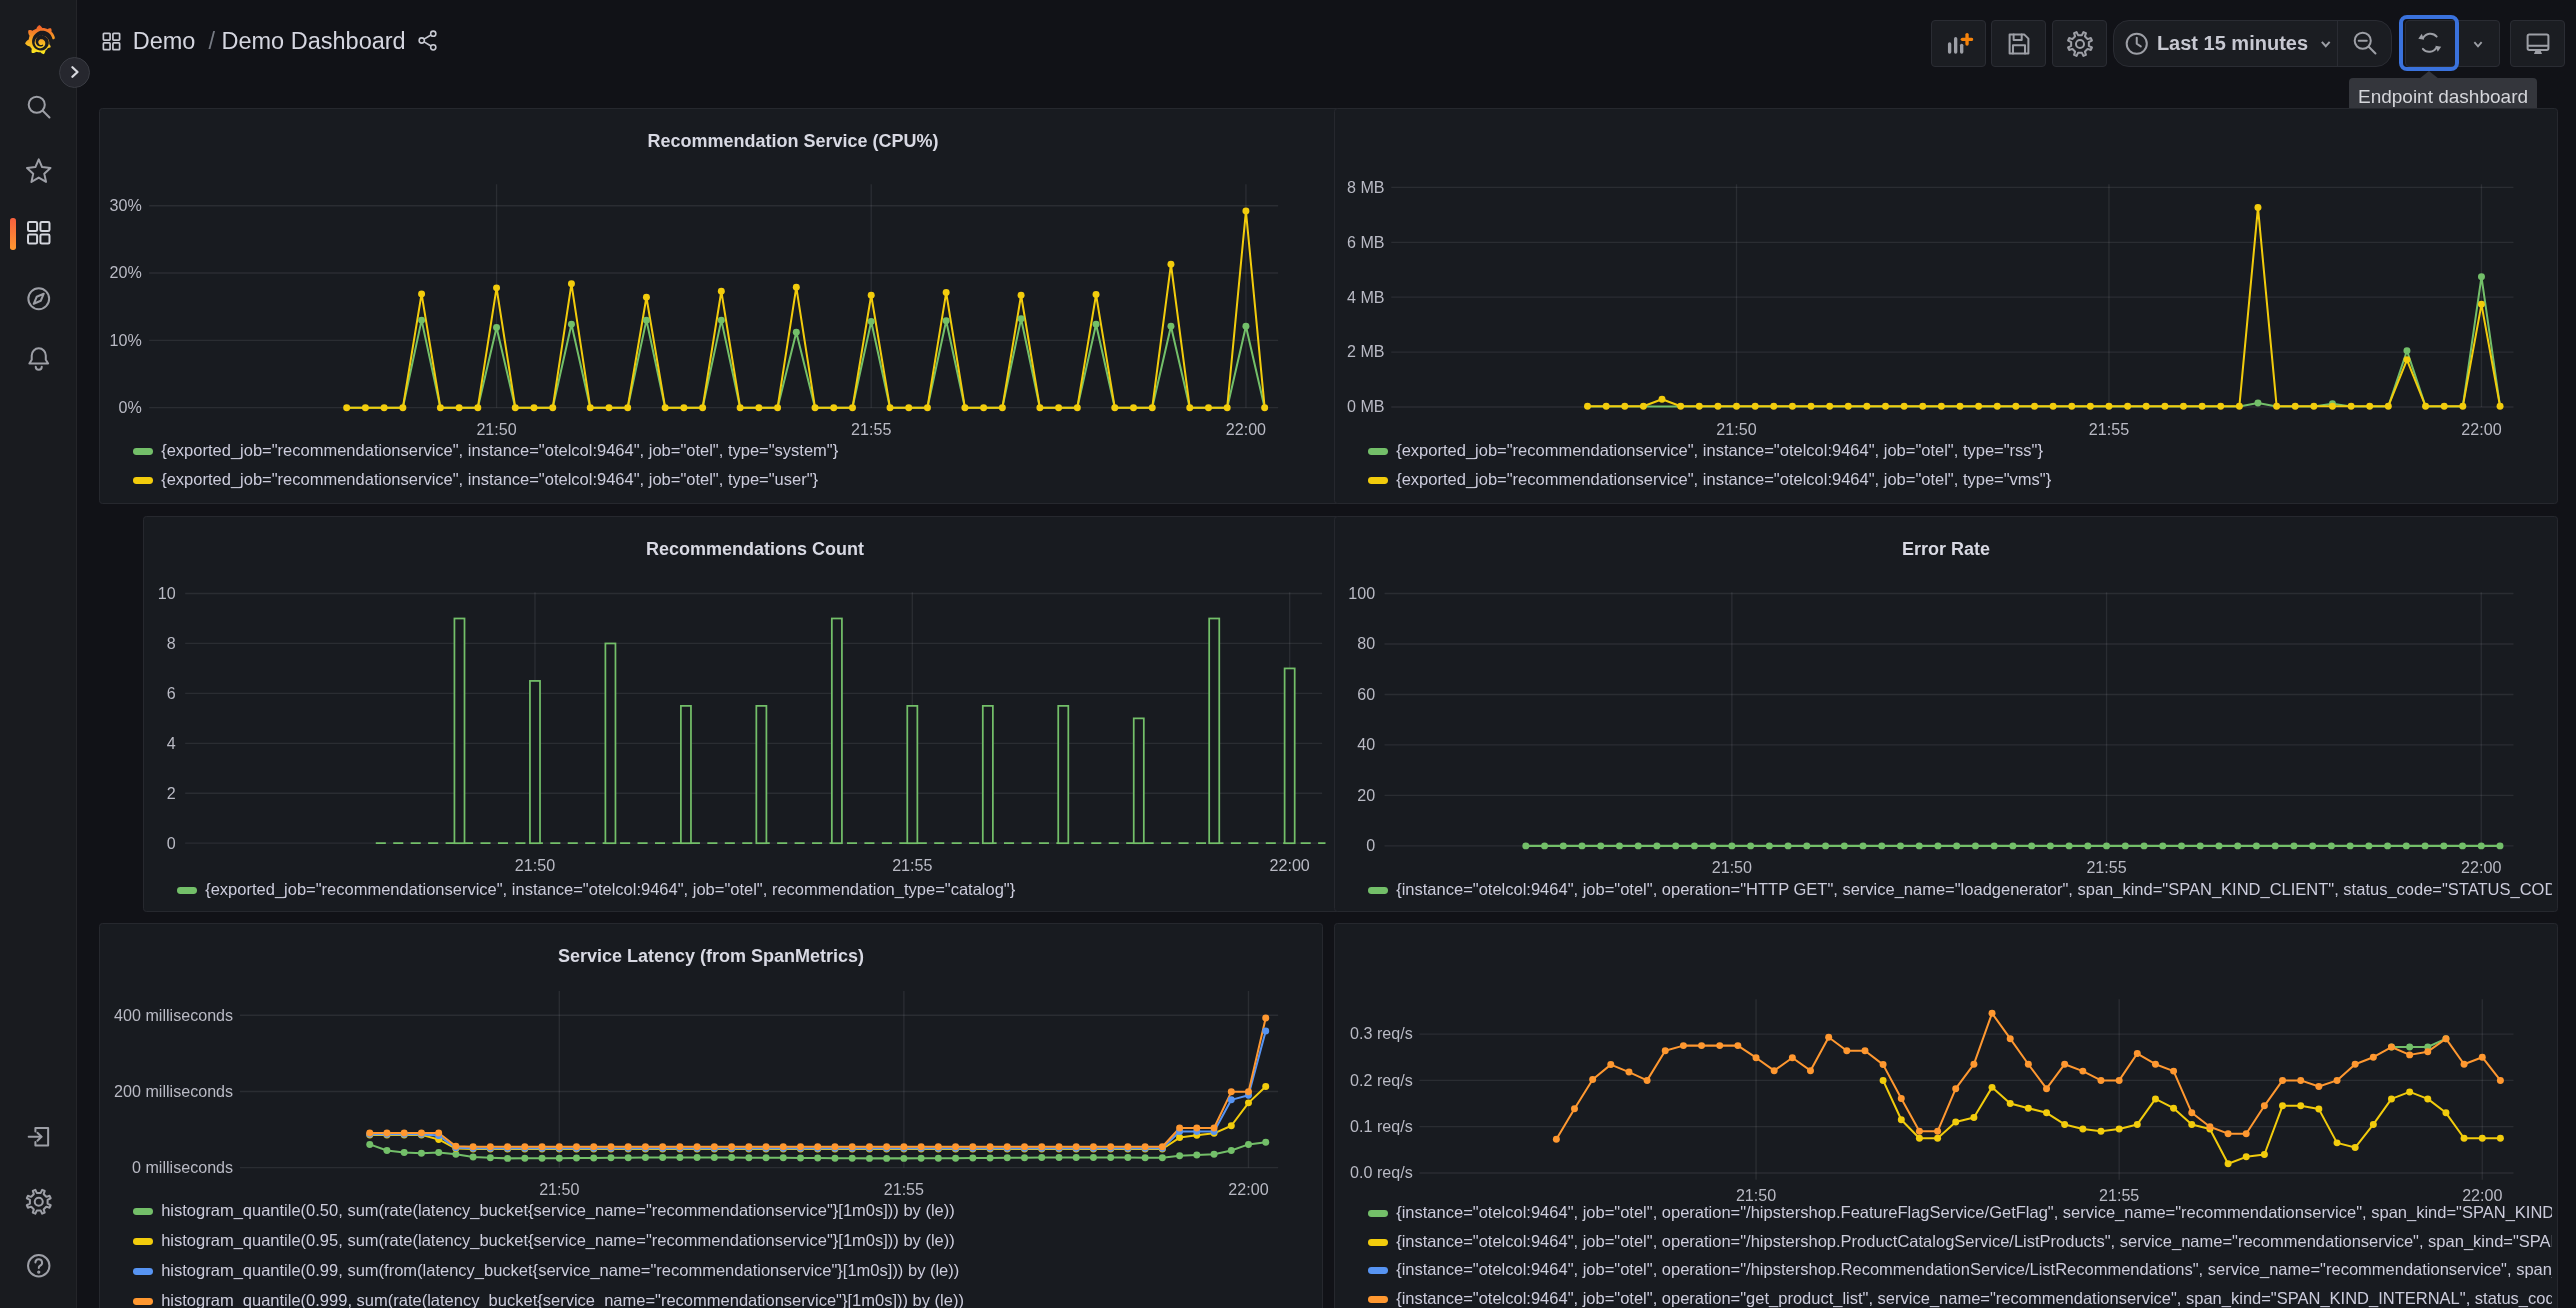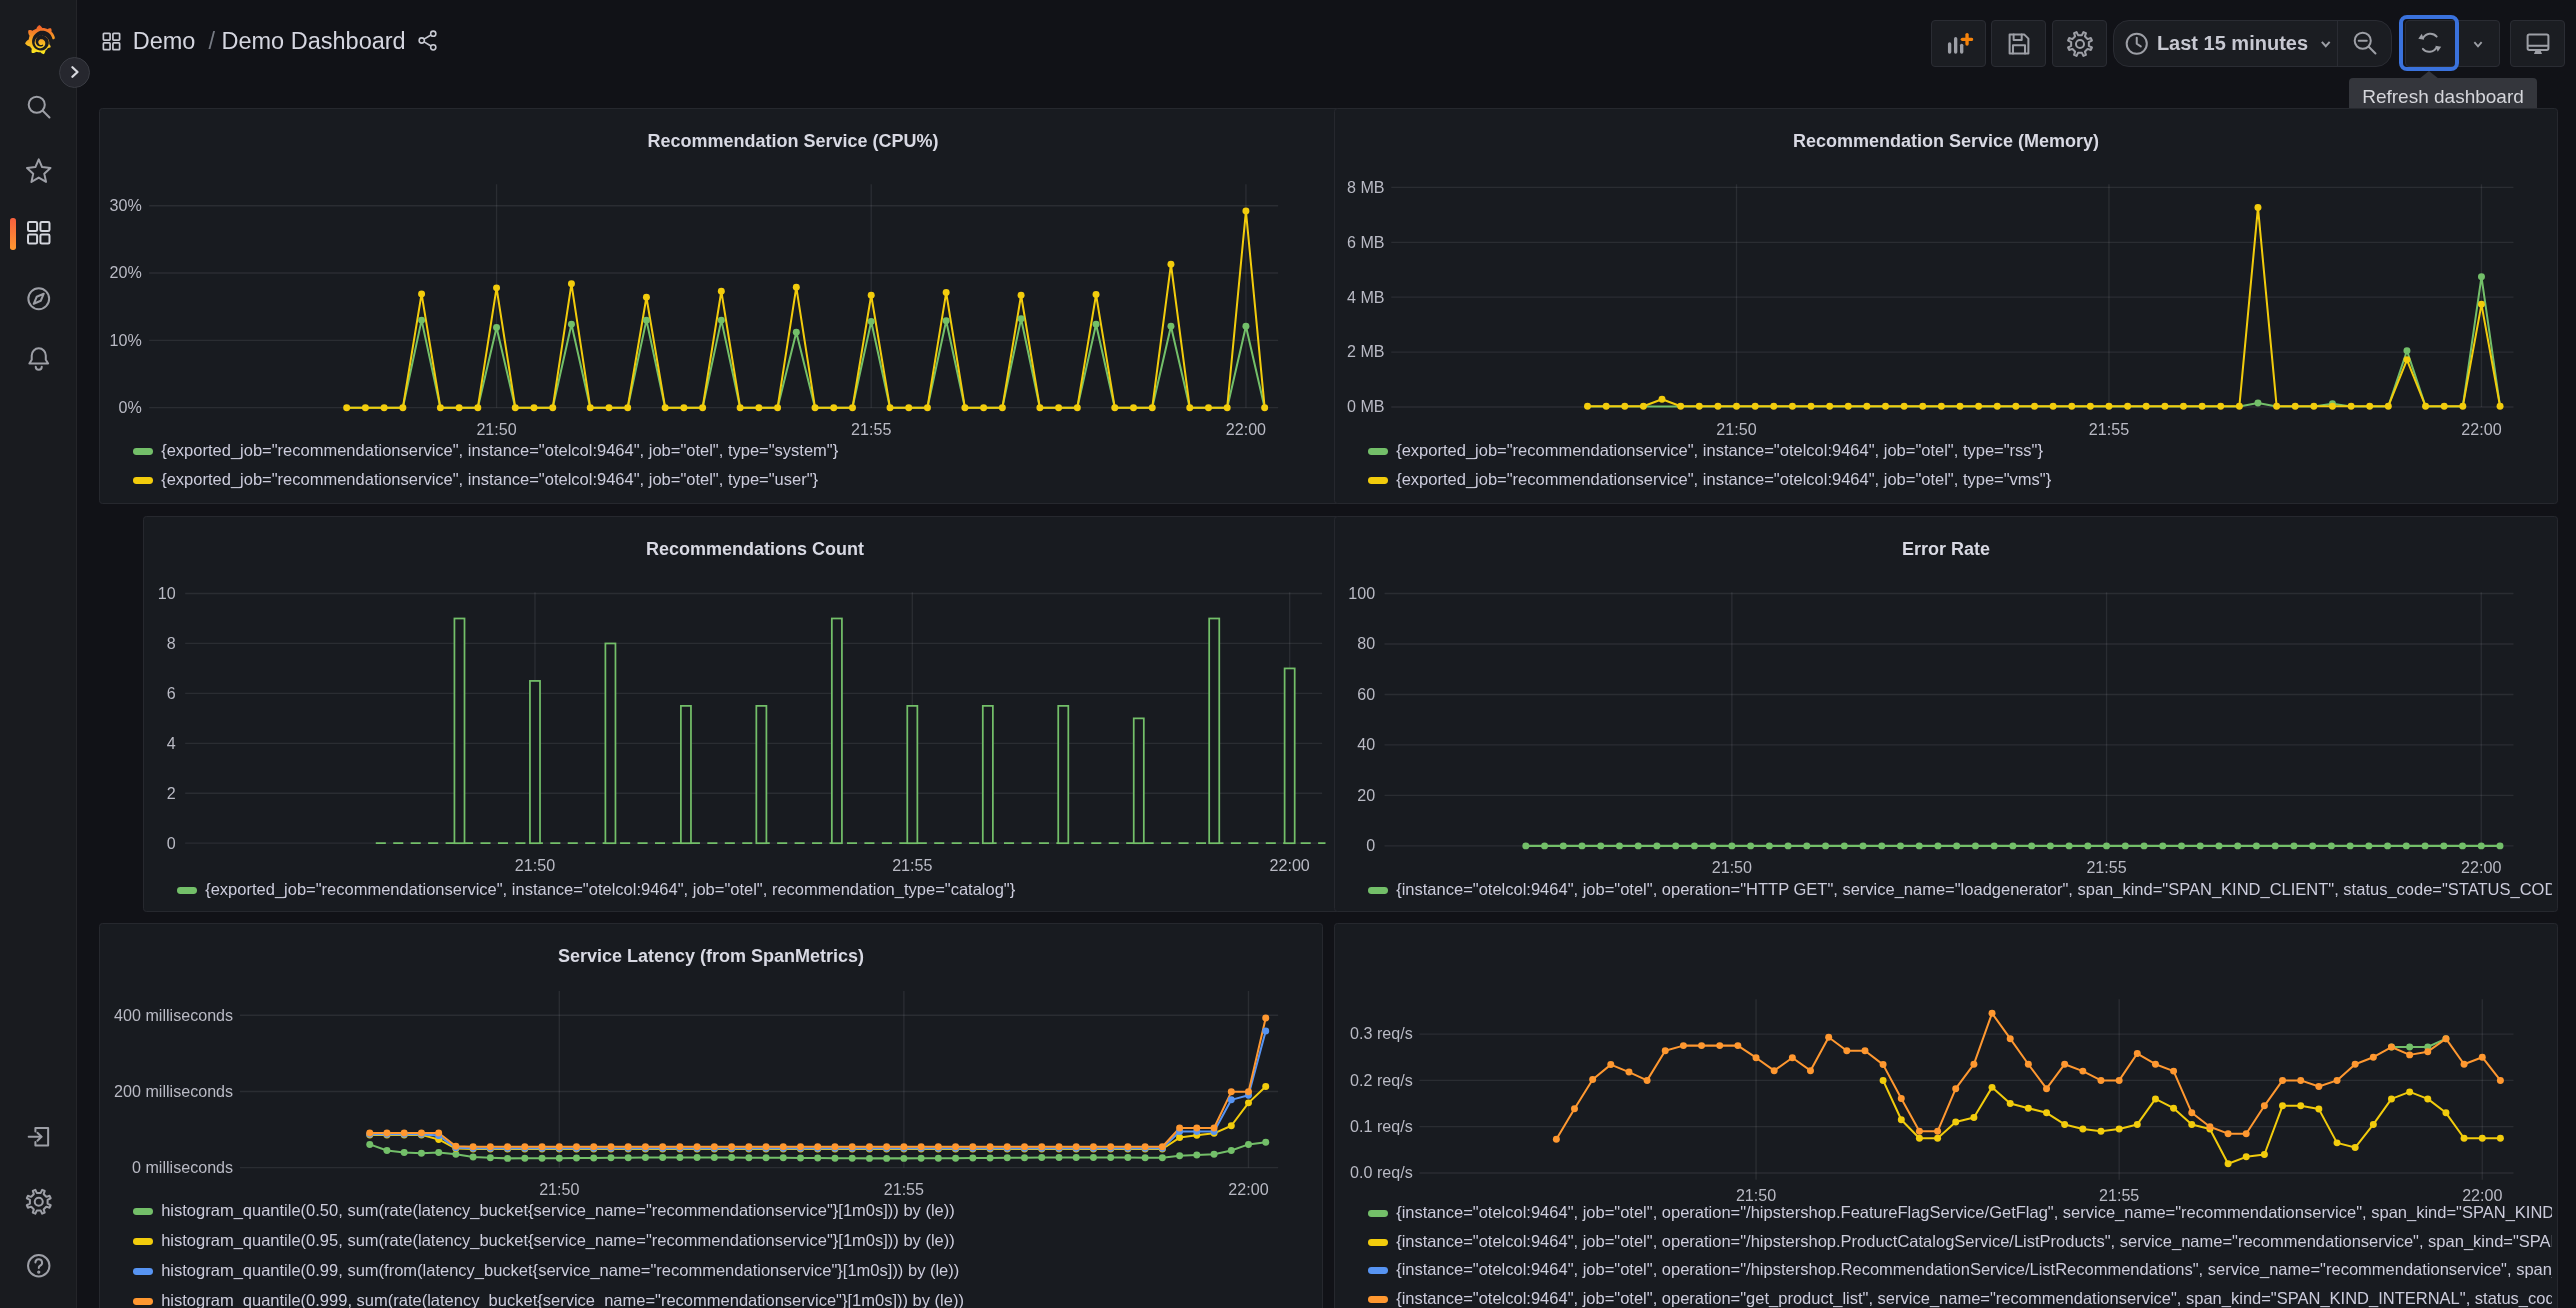--- a/index.html
+++ b/index.html
@@ -141,21 +141,21 @@
       </svg></span>
 </div>
 <div class="tbtn" style="left:2510px;">
     <svg width="29.5" height="29.5" viewBox="0 0 44 44" fill="none" stroke="#9d9fa6" stroke-width="3" stroke-linecap="round" stroke-linejoin="round">
       <rect x="6.5" y="8" width="31" height="23" rx="2.5"></rect>
       <line x1="8" y1="24.5" x2="36" y2="24.5"></line>
       <polygon points="18.5,31 25.5,31 28,37 16,37" fill="#9d9fa6" stroke="none"></polygon>
     </svg>
   </div>
 <div id="focusring"></div>
-<div id="tooltip">Refresh dashboard</div>
+<div id="tooltip">Endpoint dashboard</div>
 
 <div class="panel" style="left:99px;top:108px;width:1388px;height:396px;">
   <div class="ptitle">Recommendation Service (CPU%)</div>
   <svg width="1224" height="396" viewBox="0 0 1823 590" font-family="'Liberation Sans', sans-serif">
     <line x1="73" y1="445.0" x2="1755" y2="445.0" stroke="rgba(204,204,220,0.10)" stroke-width="2"></line>
       <line x1="73" y1="344.7" x2="1755" y2="344.7" stroke="rgba(204,204,220,0.10)" stroke-width="2"></line>
       <line x1="73" y1="244.4" x2="1755" y2="244.4" stroke="rgba(204,204,220,0.10)" stroke-width="2"></line>
       <line x1="73" y1="144.1" x2="1755" y2="144.1" stroke="rgba(204,204,220,0.10)" stroke-width="2"></line>
       <line x1="590.5" y1="112" x2="590.5" y2="445" stroke="rgba(204,204,220,0.10)" stroke-width="2"></line>
       <line x1="1148.7" y1="112" x2="1148.7" y2="445" stroke="rgba(204,204,220,0.10)" stroke-width="2"></line>
@@ -229,21 +229,20 @@
       <circle cx="1623.3" cy="445.0" r="5.2" fill="#f2cc0c"></circle>
       <circle cx="1651.2" cy="445.0" r="5.2" fill="#f2cc0c"></circle>
       <circle cx="1679.1" cy="445.0" r="5.2" fill="#f2cc0c"></circle>
       <circle cx="1707.0" cy="152.1" r="5.2" fill="#f2cc0c"></circle>
       <circle cx="1734.9" cy="445.0" r="5.2" fill="#f2cc0c"></circle>
   </svg>
   <div class="lrow" style="top:332px;"><span class="sw" style="background:#73bf69;"></span><span class="ltxt">{exported_job="recommendationservice", instance="otelcol:9464", job="otel", type="system"}</span></div>
     <div class="lrow" style="top:361px;"><span class="sw" style="background:#f2cc0c;"></span><span class="ltxt">{exported_job="recommendationservice", instance="otelcol:9464", job="otel", type="user"}</span></div>
 </div>
 <div class="panel" style="left:1334px;top:108px;width:1224px;height:396px;">
-  <div class="ptitle">Recommendation Service (Memory)</div>
   <svg width="1224" height="396" viewBox="0 0 1822 590" font-family="'Liberation Sans', sans-serif">
     <line x1="83" y1="444.0" x2="1755" y2="444.0" stroke="rgba(204,204,220,0.10)" stroke-width="2"></line>
       <line x1="83" y1="362.2" x2="1755" y2="362.2" stroke="rgba(204,204,220,0.10)" stroke-width="2"></line>
       <line x1="83" y1="280.4" x2="1755" y2="280.4" stroke="rgba(204,204,220,0.10)" stroke-width="2"></line>
       <line x1="83" y1="198.6" x2="1755" y2="198.6" stroke="rgba(204,204,220,0.10)" stroke-width="2"></line>
       <line x1="83" y1="116.8" x2="1755" y2="116.8" stroke="rgba(204,204,220,0.10)" stroke-width="2"></line>
       <line x1="597.4" y1="112" x2="597.4" y2="444" stroke="rgba(204,204,220,0.10)" stroke-width="2"></line>
       <line x1="1152.3" y1="112" x2="1152.3" y2="444" stroke="rgba(204,204,220,0.10)" stroke-width="2"></line>
       <line x1="1707.3" y1="112" x2="1707.3" y2="444" stroke="rgba(204,204,220,0.10)" stroke-width="2"></line>
       <text x="73" y="452.0" text-anchor="end" font-size="24" fill="#b9bac4">0 MB</text>

